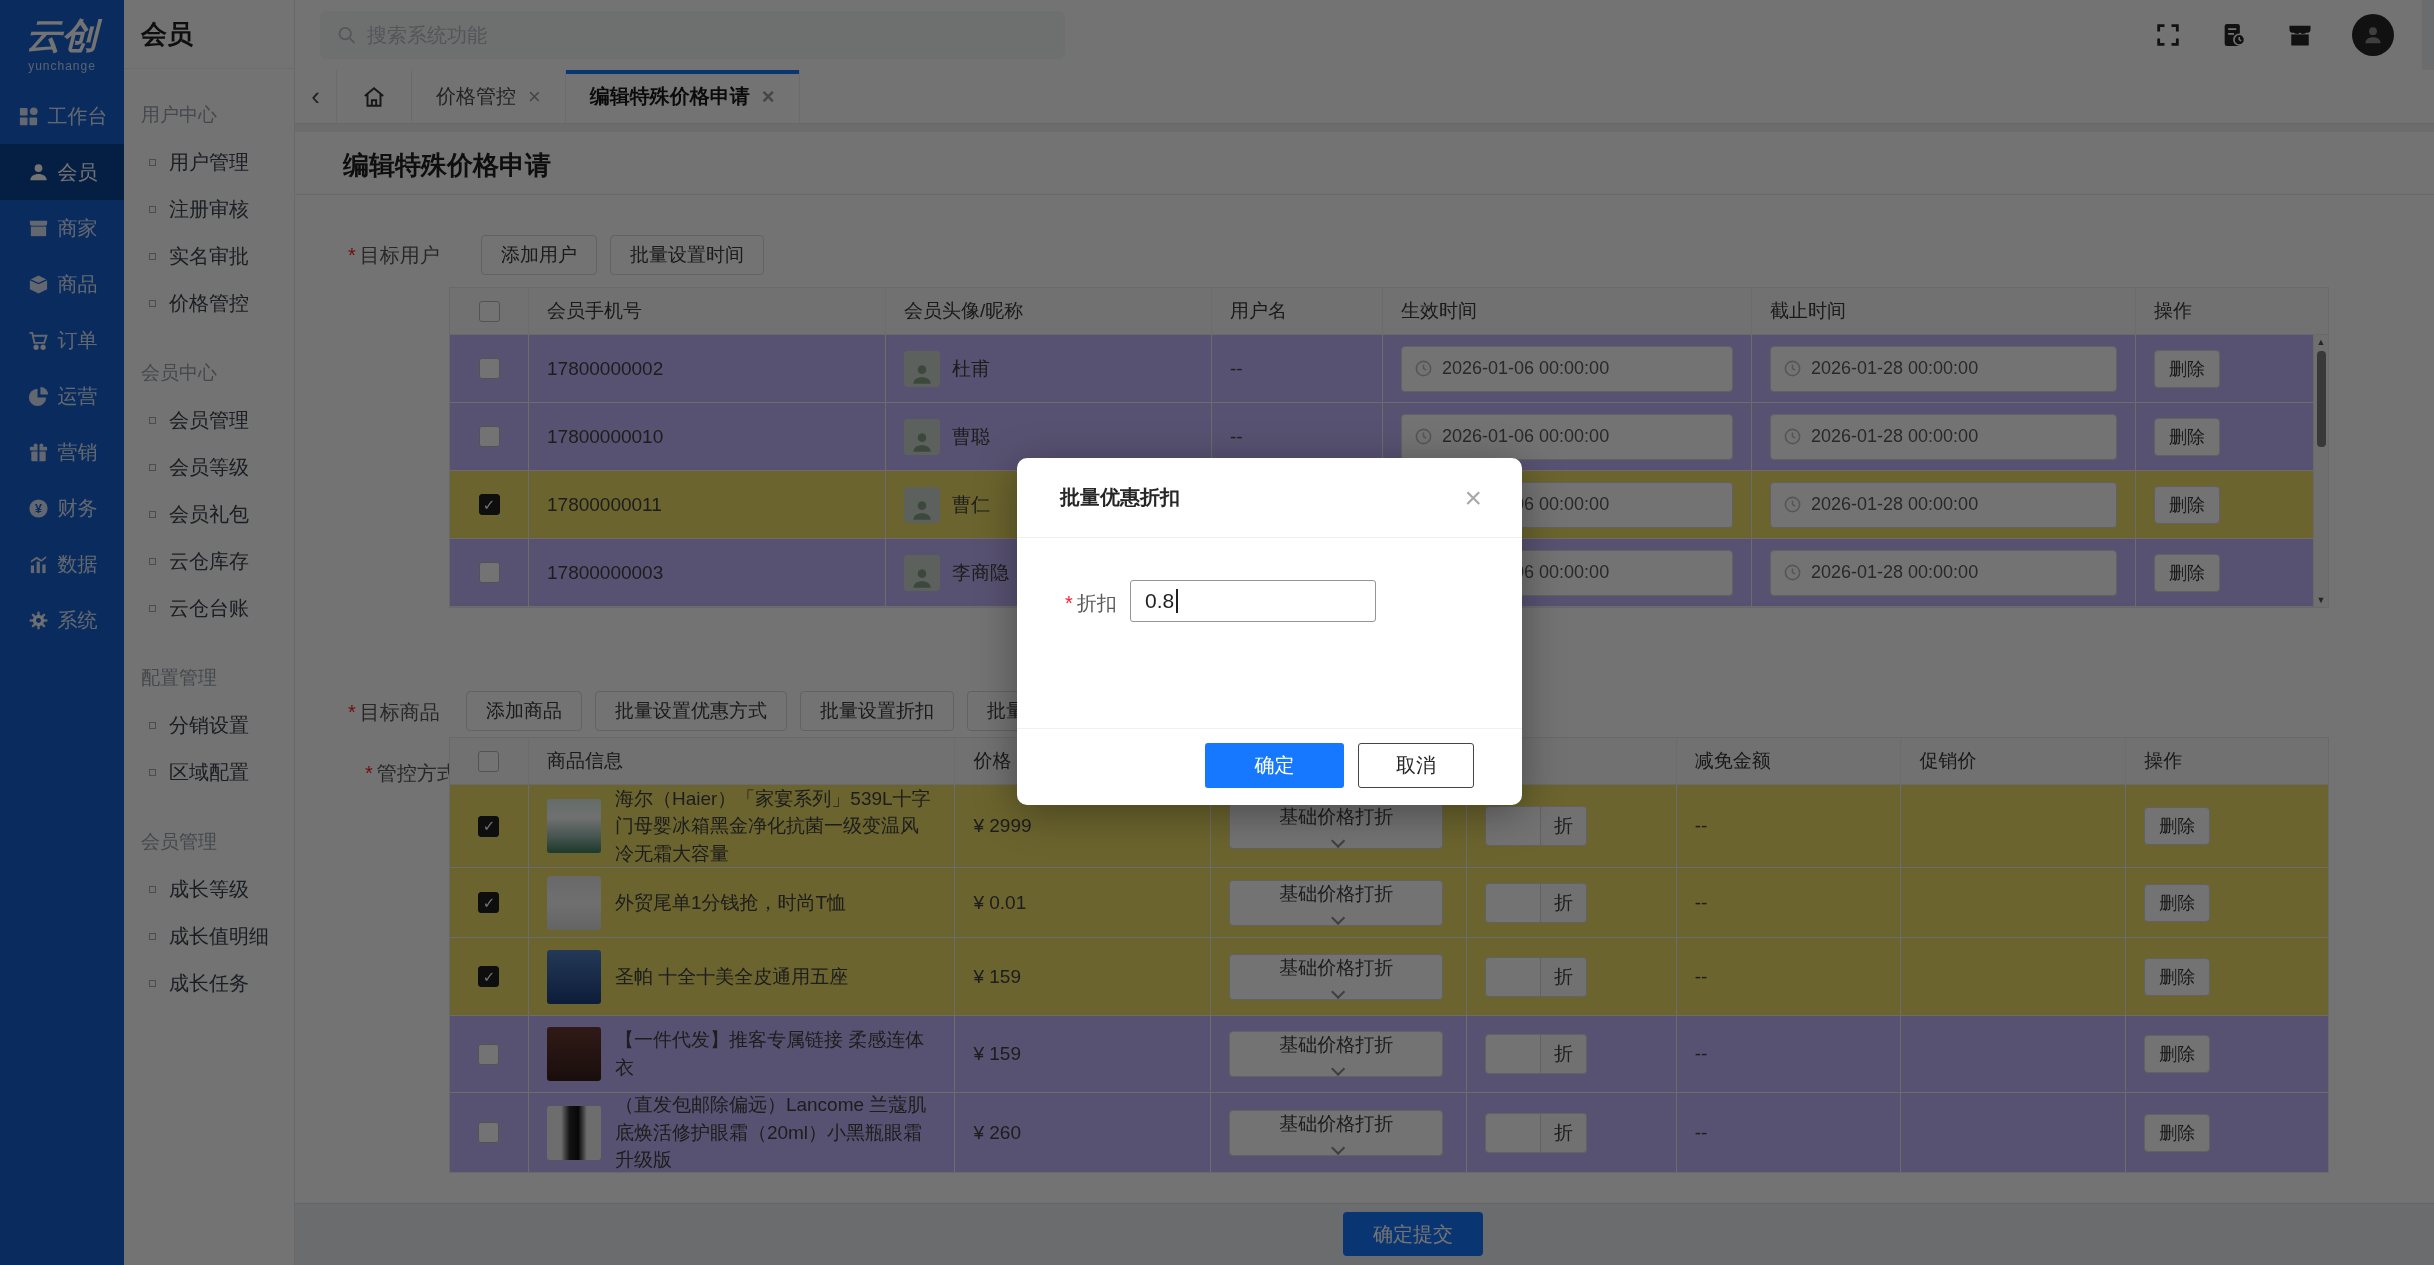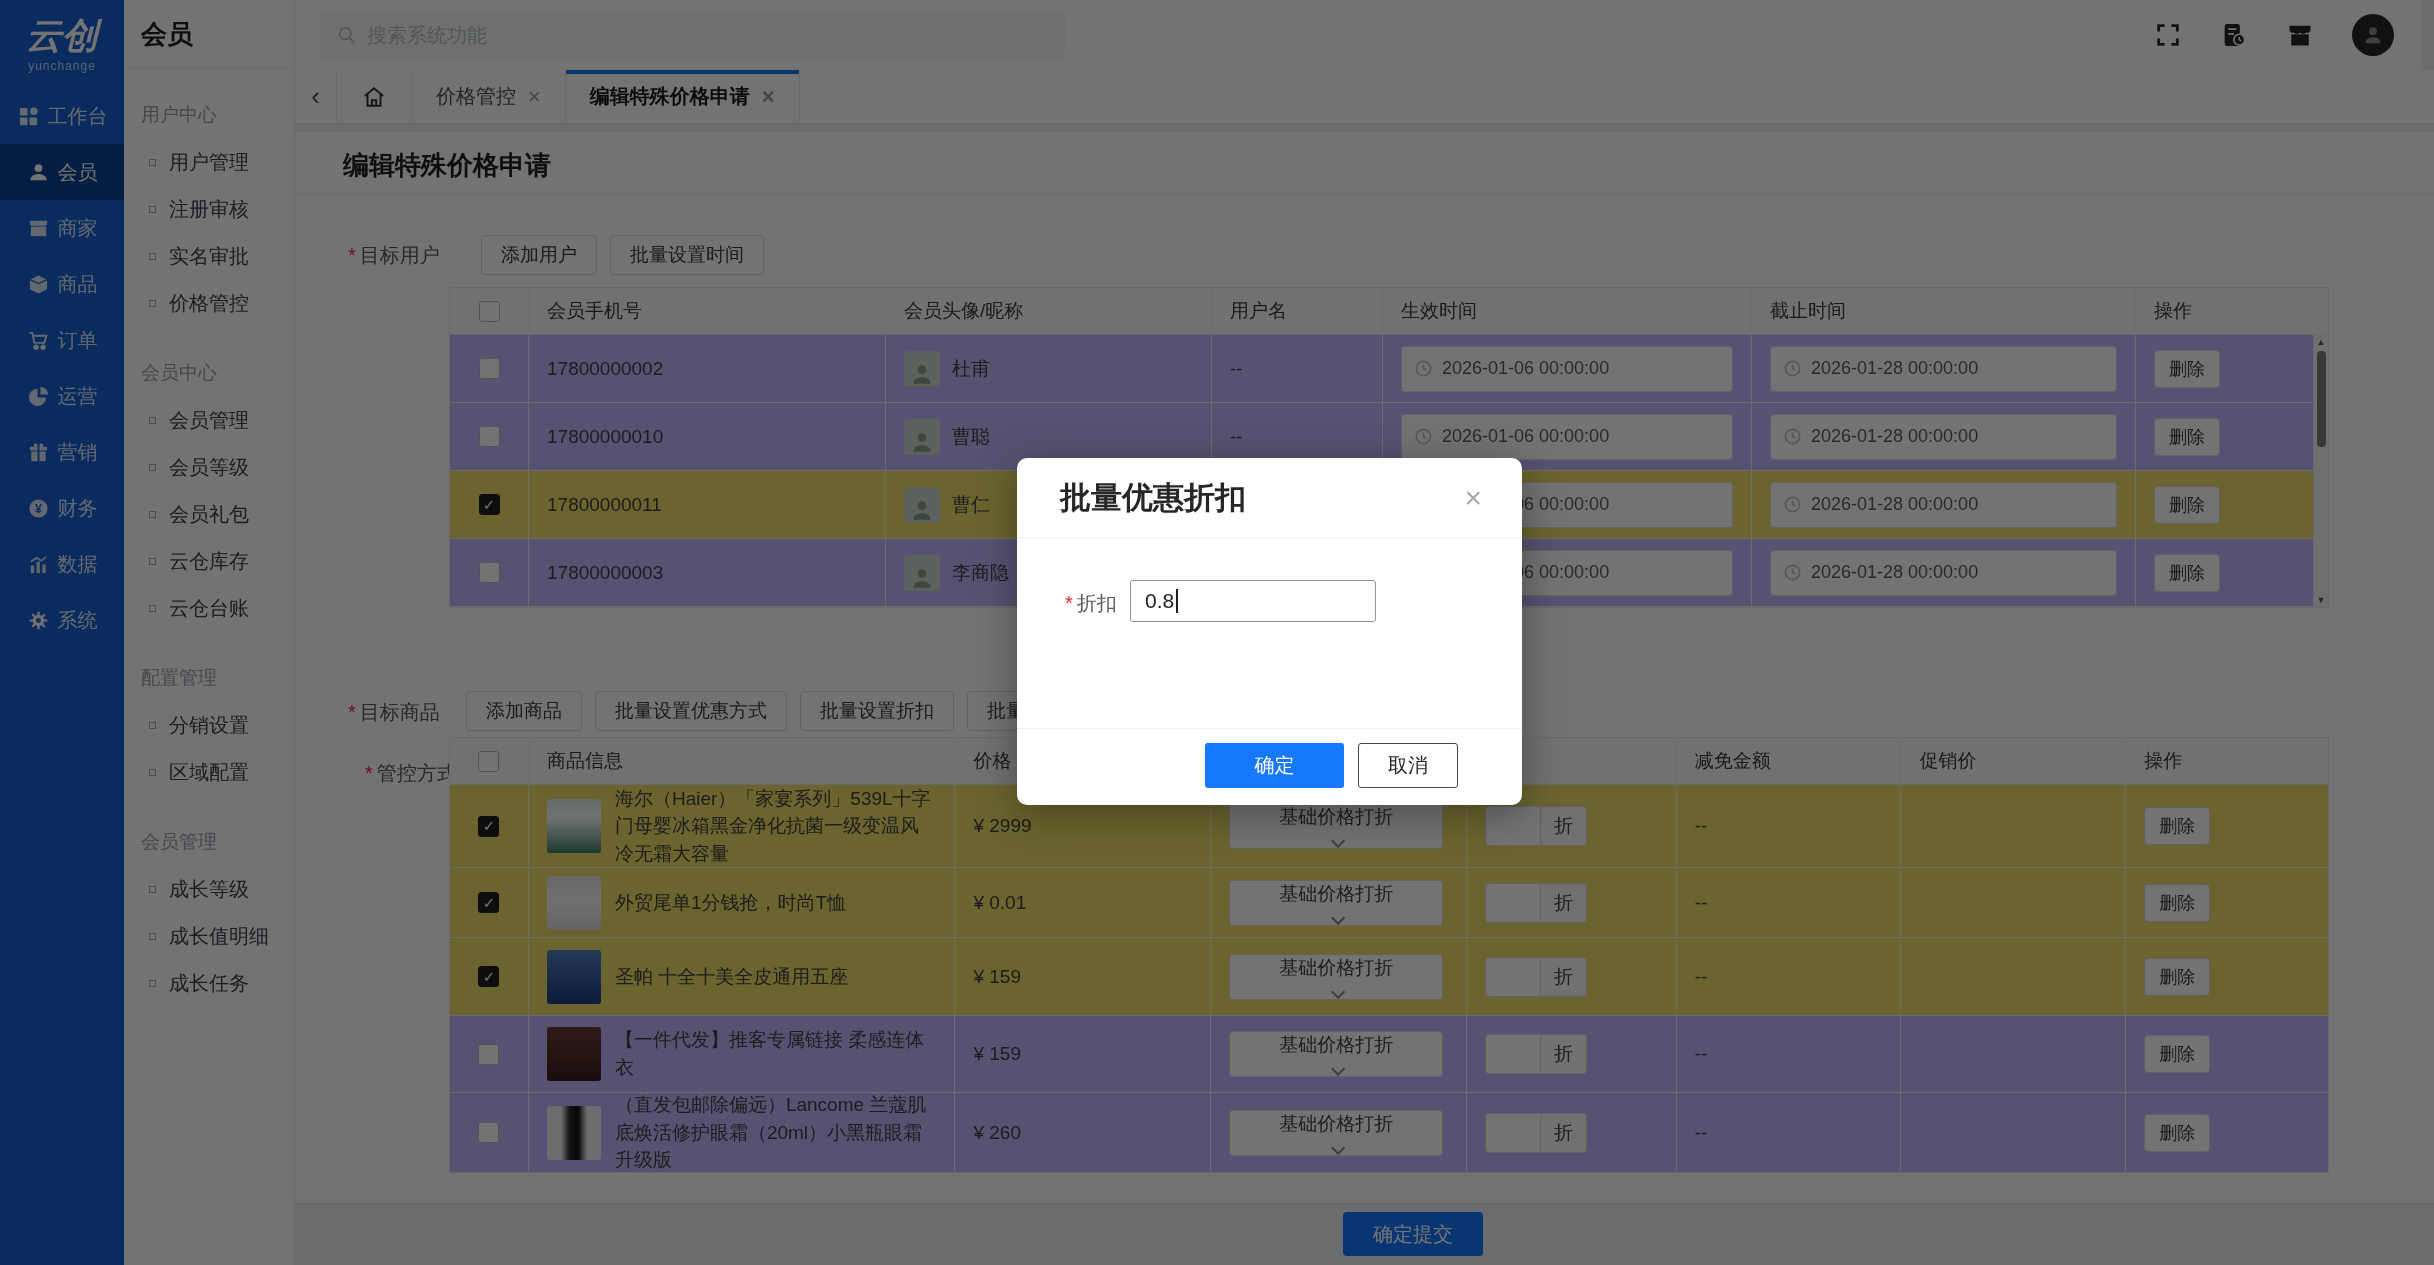--- a/index.html
+++ b/index.html
@@ -103,28 +103,28 @@
   .hint { font-size:20px; color:#bdbdbd; }
 
   
   .footerbar { position:absolute; left:0; right:0; top:1203px; bottom:0; background:#eef0f3; border-top:1px solid #e0e0e0; }
   .submit { position:absolute; left:1048px; top:8px; width:140px; height:44px; background:#1677ff; color:#fff; border:0; border-radius:4px; font-size:20px; cursor:pointer; font-family:inherit; }
 
   
   .overlay { position:absolute; inset:0; background:rgba(0,0,0,.55); z-index:40; }
   .modal { position:absolute; left:1017px; top:458px; width:505px; height:347px; background:#fff; border-radius:10px; z-index:50; box-shadow:0 8px 40px rgba(0,0,0,.35); }
   .m-head { height:80px; display:flex; align-items:center; padding:0 40px 0 43px; border-bottom:1px solid #f0f0f0; }
-  .m-title { font-size:31px; font-weight:bold; color:#262626; flex:1; }
+  .m-title { font-size:20px; font-weight:bold; color:#262626; flex:1; }
   .m-close { font-size:30px; color:#a8a8a8; cursor:pointer; line-height:1; }
   .m-label { position:absolute; left:48px; top:132px; font-size:20px; color:#5a5a5a; }
   .m-input { position:absolute; left:113px; top:122px; width:246px; height:42px; border:1px solid #949494; border-radius:3px; display:flex; align-items:center; padding:0 14px; font-size:21px; color:#1f1f1f; cursor:text; }
   .caret { width:2px; height:24px; background:#1f1f1f; margin-left:2px; }
   .m-foot { position:absolute; left:0; right:0; top:270px; height:1px; background:#f0f0f0; }
   .m-ok { position:absolute; left:188px; top:285px; width:139px; height:45px; background:#1677ff; color:#fff; border:0; border-radius:3px; font-size:20px; cursor:pointer; font-family:inherit; }
-  .m-cancel { position:absolute; left:341px; top:285px; width:100px; height:45px; background:#fff; color:#262626; border:1px solid #454545; border-radius:3px; font-size:20px; cursor:pointer; font-family:inherit; }
+  .m-cancel { position:absolute; left:341px; top:285px; width:116px; height:45px; background:#fff; color:#262626; border:1px solid #454545; border-radius:3px; font-size:20px; cursor:pointer; font-family:inherit; }
 </style>
 </head>
 <body>
 
 <div class="screen">
 
   <div class="iconbar">
     <div class="logo">
       <span class="logo-text">云创</span><span class="logo-dot"></span>
       <div class="logo-sub">yunchange</div>

